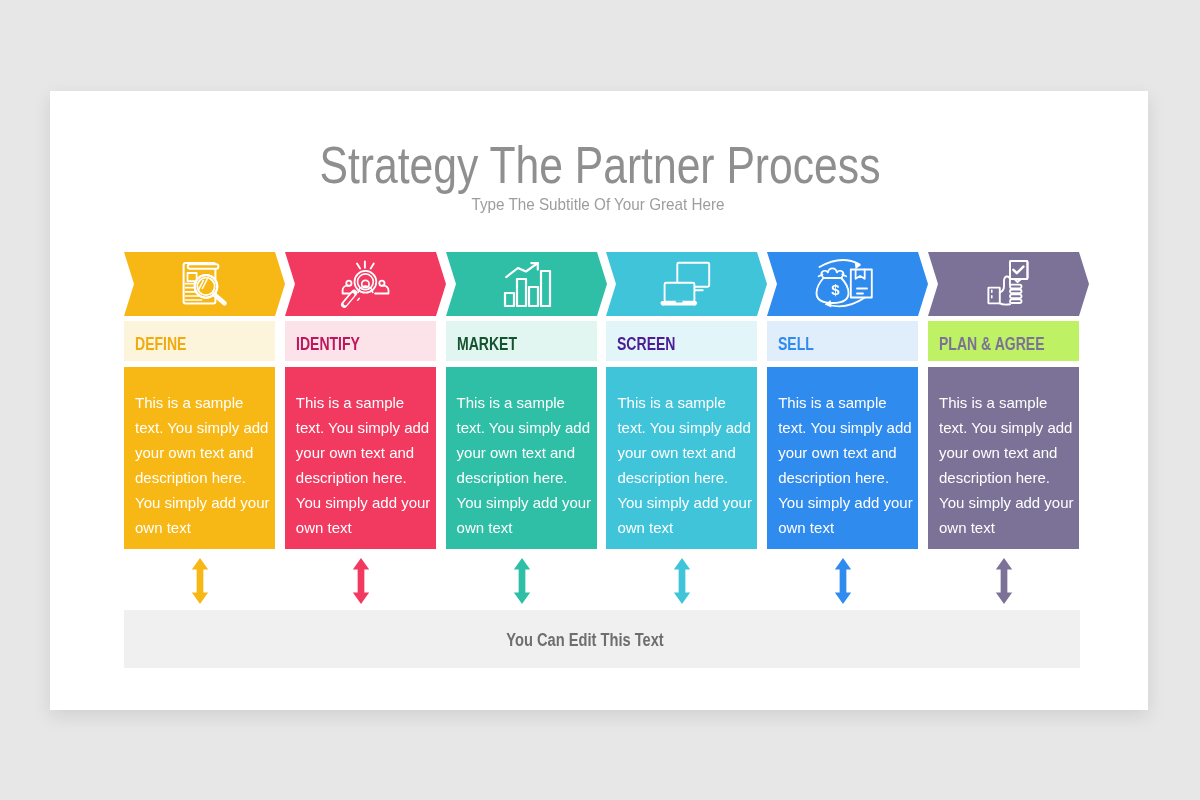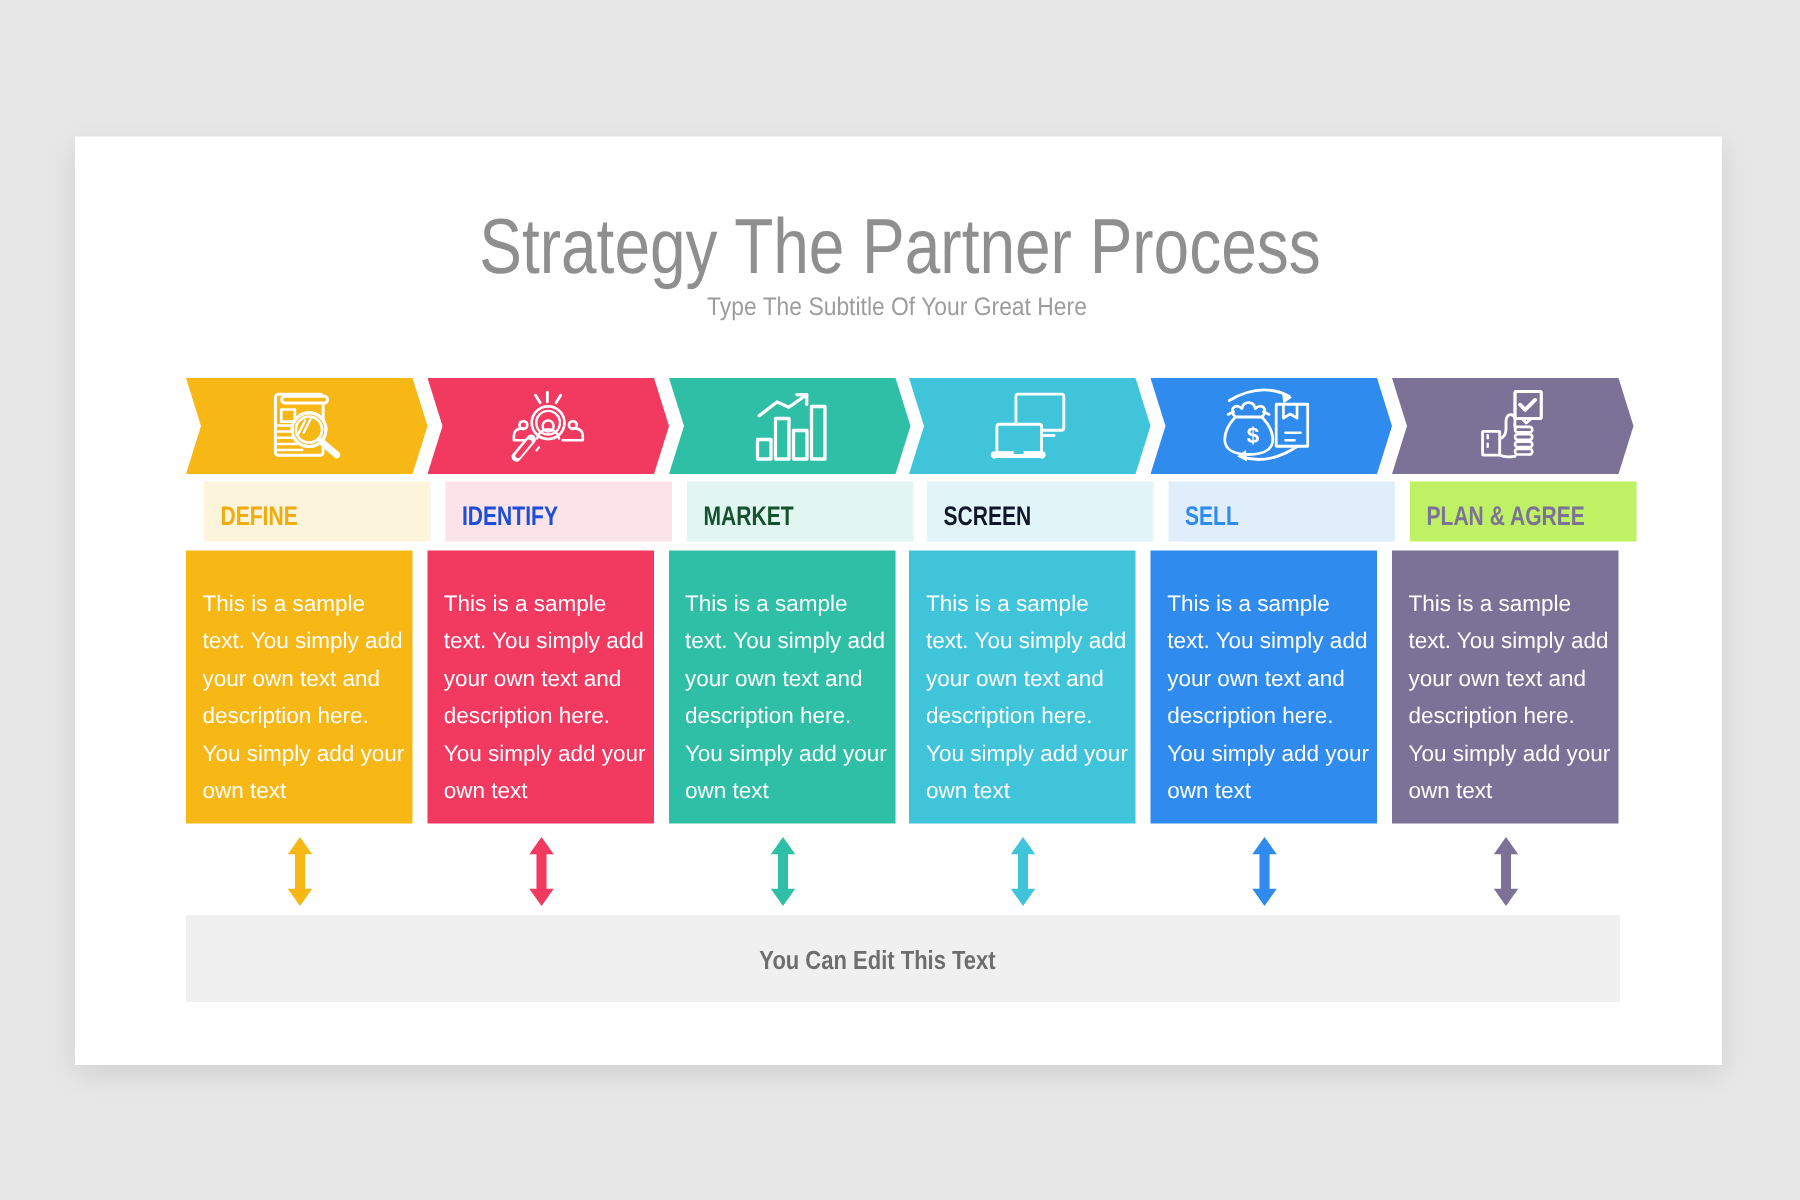--- a/index.html
+++ b/index.html
@@ -1,21 +1,21 @@
 <!DOCTYPE html>
 <html><head>
 <meta charset="utf-8">
 <style>
 * { margin:0; padding:0; box-sizing:border-box; }
 html,body { width:1200px; height:800px; overflow:hidden; background:#e7e7e7; font-family:"Liberation Sans", sans-serif; }
 #card { position:absolute; left:50px; top:91px; width:1098px; height:619px; background:#ffffff; box-shadow:0 6px 18px rgba(0,0,0,0.10); }
 #title { position:absolute; left:0; top:135px; width:1200px; text-align:center; font-size:52px; font-weight:400; color:#8f8f8f; transform:scaleX(0.82); transform-origin:600px 0; }
 #subtitle { position:absolute; left:-2px; top:195px; width:1200px; text-align:center; font-size:17px; font-weight:400; color:#9d9d9d; transform:scaleX(0.897); transform-origin:600px 0; }
 .chev { position:absolute; top:252px; width:163px; height:64px; }
-.band { position:absolute; top:321px; width:151px; height:40px; line-height:46px; padding-left:11px; font-size:18px; font-weight:700;margin-left:12px; }
+.band { position:absolute; top:321px; width:151px; height:40px; line-height:46px; padding-left:11px; font-size:18px; font-weight:700; }
 .band span { display:inline-block; transform:scaleX(0.78); transform-origin:0 50%; }
 .box  { position:absolute; top:367px; width:151px; height:182px; color:#ffffff; font-size:15px; line-height:25px; padding:23px 0 8px 11px; }
 .va   { position:absolute; top:558px; width:18px; height:46px; }
 #bar  { position:absolute; left:124px; top:610px; width:956px; height:58px; background:#f0f0f0; }
 #bartext { position:absolute; left:0; top:611px; width:1170px; height:58px; line-height:58px; text-align:center; font-size:17.5px; font-weight:700; color:#6e6e6e; transform:scaleX(0.838); transform-origin:585px 50%; }
 </style>
 </head>
 <body>
 <div id="card"></div>
 <div id="title">Strategy The Partner Process</div>
@@ -102,23 +102,23 @@
     <rect x="6" y="0.6" width="11.5" height="3.7" rx="1.85" stroke-width="1.8"></rect>
     <rect x="6" y="5.5" width="11.5" height="3.7" rx="1.85" stroke-width="1.8"></rect>
     <rect x="6" y="10.4" width="11.5" height="3.7" rx="1.85" stroke-width="1.8"></rect>
     <rect x="6" y="15.3" width="11.5" height="3.7" rx="1.85" stroke-width="1.8"></rect>
     <rect x="-15.6" y="3.6" width="11.4" height="15.8" rx="0.5"></rect>
     <path d="M-12.2 6.2 v2 M-12.2 11.8 v2" stroke-width="1.6"></path>
   </g>
 </svg>
 
 <div class="band" style="left:124px;   background:#FDF4DC; color:#F0AC0F;"><span>DEFINE</span></div>
-<div class="band" style="left:284.8px; background:#FCE2E9; color:#1d4ed8;"><span>IDENTIFY</span></div>
+<div class="band" style="left:284.8px; background:#FCE2E9; color:#be185d;"><span>IDENTIFY</span></div>
 <div class="band" style="left:445.6px; background:#E1F5F1; color:#14532d;"><span>MARKET</span></div>
-<div class="band" style="left:606.4px; background:#E2F5F9; color:#0f172a;"><span>SCREEN</span></div>
+<div class="band" style="left:606.4px; background:#E2F5F9; color:#4c1d95;"><span>SCREEN</span></div>
 <div class="band" style="left:767.2px; background:#E0EDFB; color:#2F8BED;"><span>SELL</span></div>
 <div class="band" style="left:928px;   background:#bef264; color:#7C7297;"><span>PLAN &amp; AGREE</span></div>
 
 <div class="box" style="left:124px;   background:#F7B714;">This is a sample<br>text. You simply add<br>your own text and<br>description here.<br>You simply add your<br>own text</div>
 <div class="box" style="left:284.8px; background:#F2395F;">This is a sample<br>text. You simply add<br>your own text and<br>description here.<br>You simply add your<br>own text</div>
 <div class="box" style="left:445.6px; background:#2FBFA7;">This is a sample<br>text. You simply add<br>your own text and<br>description here.<br>You simply add your<br>own text</div>
 <div class="box" style="left:606.4px; background:#40C4DA;">This is a sample<br>text. You simply add<br>your own text and<br>description here.<br>You simply add your<br>own text</div>
 <div class="box" style="left:767.2px; background:#2F8BED;">This is a sample<br>text. You simply add<br>your own text and<br>description here.<br>You simply add your<br>own text</div>
 <div class="box" style="left:928px;   background:#7C7297;">This is a sample<br>text. You simply add<br>your own text and<br>description here.<br>You simply add your<br>own text</div>
 

